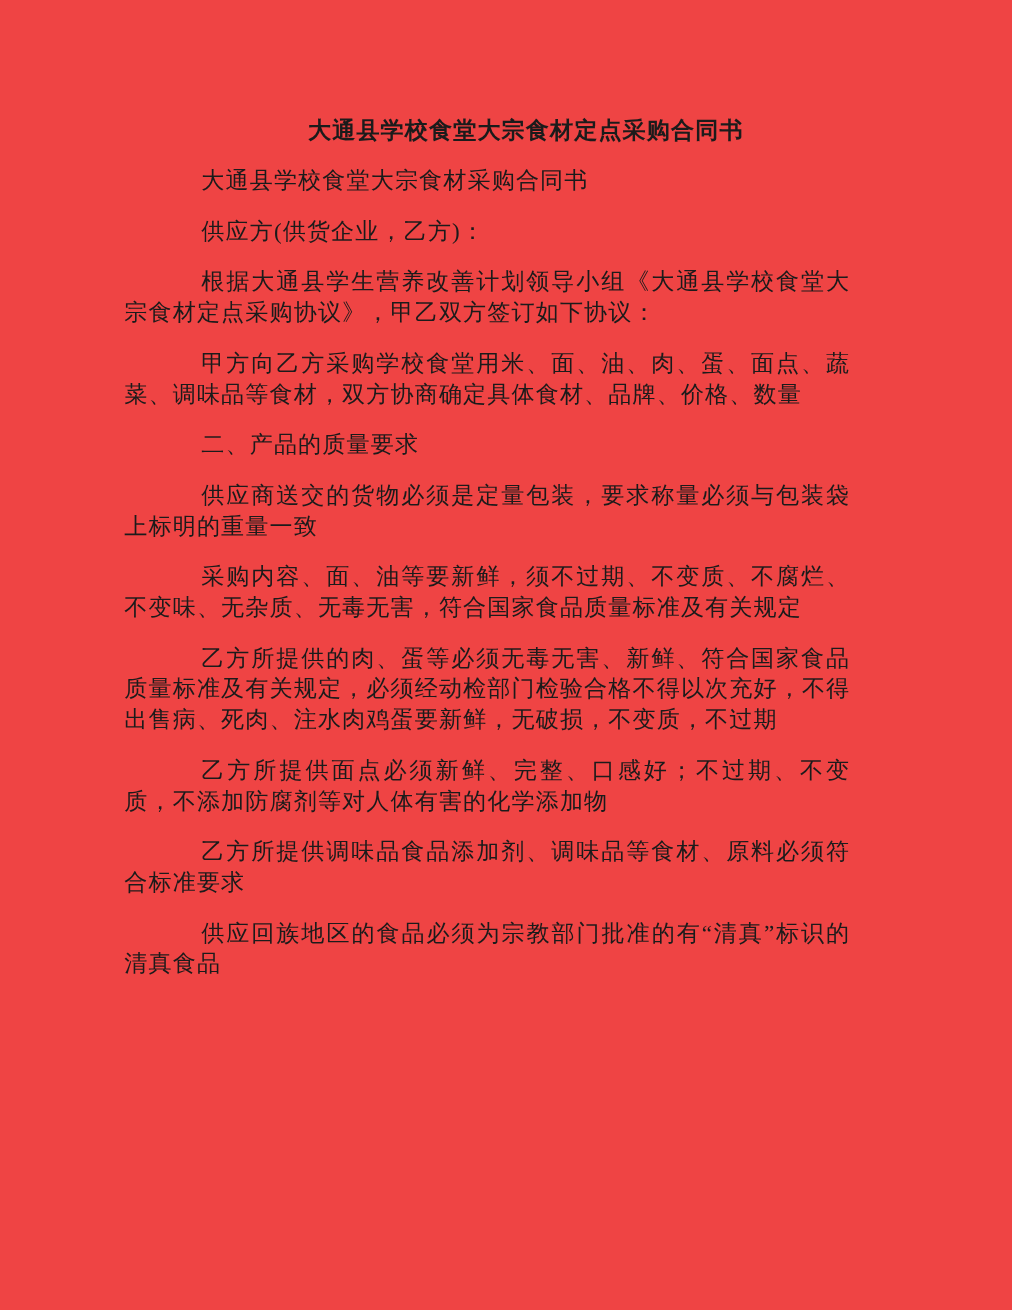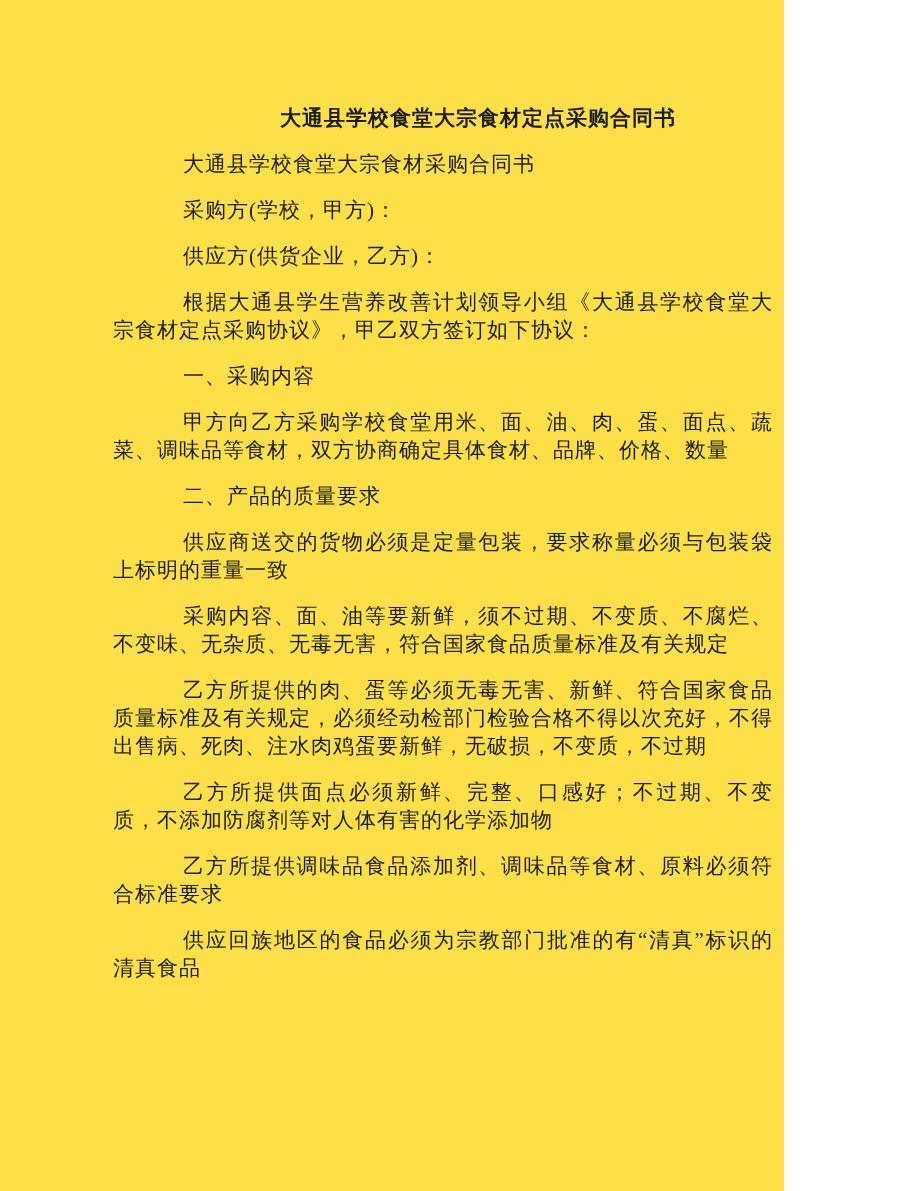--- a/index.html
+++ b/index.html
@@ -2,23 +2,23 @@
 <html><head>
 <meta charset="utf-8">
 <style>
   html, body {
     margin: 0;
     padding: 0;
     background: #ffffff;
   }
   .page {
     position: relative;
-    width: 784px;
+    width: 920px;
     height: 1191px;
-    background: #fde047;
+    background: #ef4444;
     overflow: hidden;
     font-family: "Liberation Serif", "DejaVu Serif", serif;
     color: #1b1b1b;
     text-decoration: underline;
   }
   .content {
     position: absolute;
     left: 113px;
     top: 104px;
     width: 660px;
@@ -43,24 +43,22 @@
     letter-spacing: 1px;
   }
 </style>
 </head>
 <body>
 
 <div class="page">
   <div class="content">
     <h1 class="doc-title">大通县学校食堂大宗食材定点采购合同书</h1>
     <p class="para">大通县学校食堂大宗食材采购合同书</p>
-    <p class="para">采购方(学校，甲方)：</p>
     <p class="para">供应方(供货企业，乙方)：</p>
     <p class="para">根据大通县学生营养改善计划领导小组《大通县学校食堂大宗食材定点采购协议》，甲乙双方签订如下协议：</p>
-    <p class="para">一、采购内容</p>
     <p class="para">甲方向乙方采购学校食堂用米、面、油、肉、蛋、面点、蔬菜、调味品等食材，双方协商确定具体食材、品牌、价格、数量</p>
     <p class="para">二、产品的质量要求</p>
     <p class="para">供应商送交的货物必须是定量包装，要求称量必须与包装袋上标明的重量一致</p>
     <p class="para">采购内容、面、油等要新鲜，须不过期、不变质、不腐烂、不变味、无杂质、无毒无害，符合国家食品质量标准及有关规定</p>
     <p class="para">乙方所提供的肉、蛋等必须无毒无害、新鲜、符合国家食品质量标准及有关规定，必须经动检部门检验合格不得以次充好，不得出售病、死肉、注水肉鸡蛋要新鲜，无破损，不变质，不过期</p>
     <p class="para">乙方所提供面点必须新鲜、完整、口感好；不过期、不变质，不添加防腐剂等对人体有害的化学添加物</p>
     <p class="para">乙方所提供调味品食品添加剂、调味品等食材、原料必须符合标准要求</p>
     <p class="para">供应回族地区的食品必须为宗教部门批准的有“清真”标识的清真食品</p>
   </div>
 </div>

